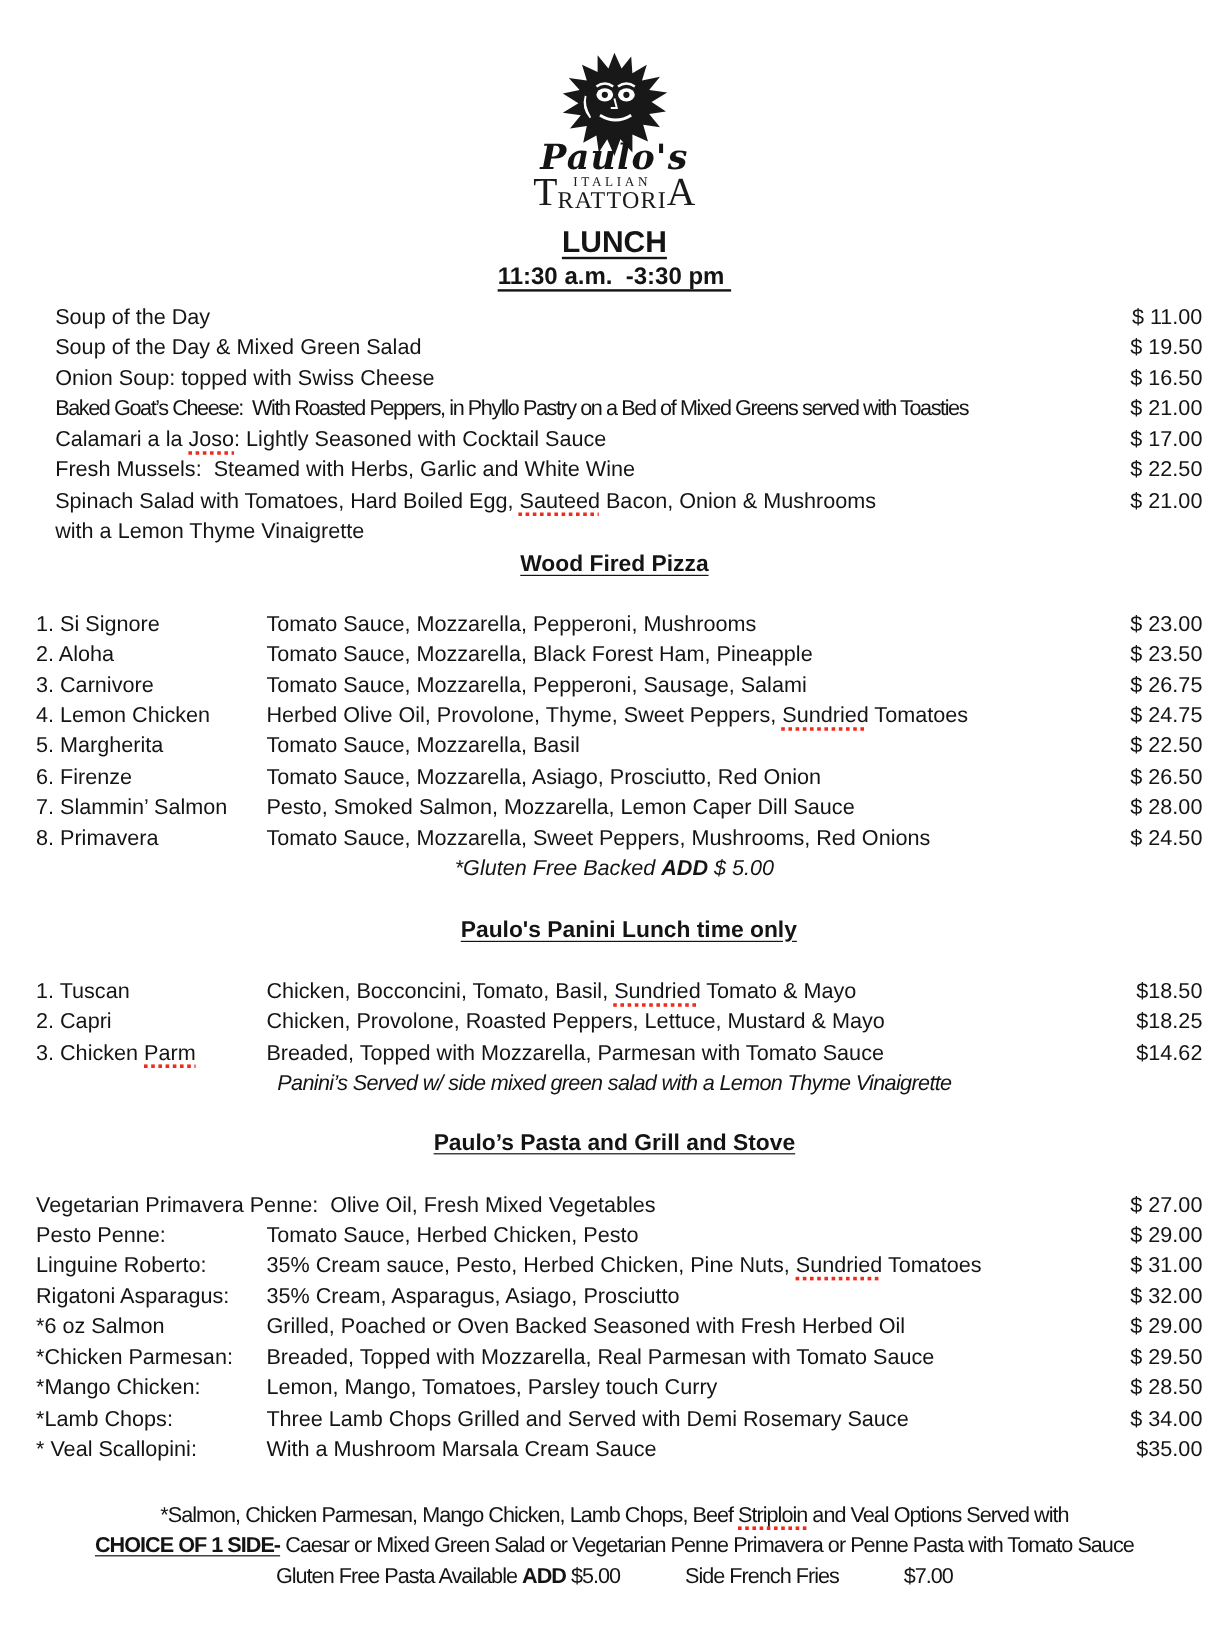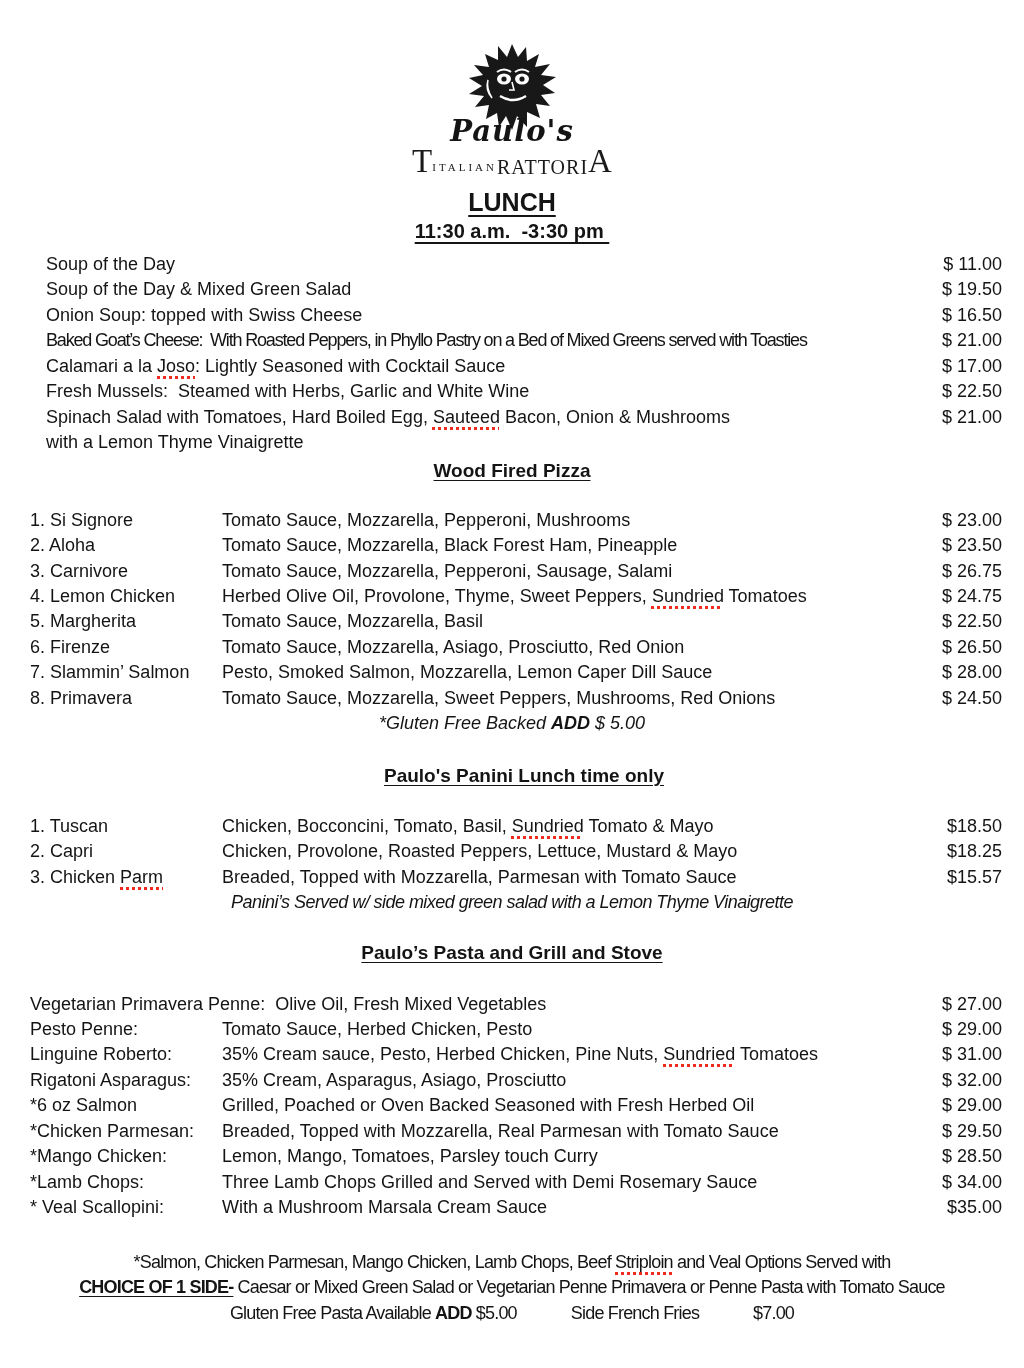--- a/index.html
+++ b/index.html
@@ -12,21 +12,21 @@
   
   .logo-wrap{padding-top:44px;display:flex;flex-direction:column;align-items:center;}
   .logo-sun{display:block;}
   .logo-script{
     font-family:"DejaVu Serif",serif;font-style:italic;font-weight:bold;
     font-size:29px;margin-top:-18px;letter-spacing:1px;
   }
   .logo-tratt{display:flex;align-items:flex-end;margin-top:-2px;
     font-family:"Liberation Serif",serif;color:#1a1a1a;}
   .logo-tratt .big{font-size:33px;line-height:30px;font-weight:500;}
-  .logo-mid{display:flex;flex-direction:row;align-items:center;}
+  .logo-mid{display:flex;flex-direction:column;align-items:center;}
   .logo-italian{font-size:11px;letter-spacing:3px;line-height:11px;}
   .logo-rattori{font-size:20px;line-height:18px;letter-spacing:1px;}
 
   
   .title{
     text-align:center;font-size:25px;font-weight:bold;margin-top:12px;
     text-decoration:underline;text-underline-offset:4px;
   }
   .hours{
     text-align:center;font-size:20px;font-weight:bold;margin-top:3px;
@@ -197,21 +197,21 @@
         <span class="price">$18.50</span>
       </div>
     <div class="row">
         <span class="itemname">2. Capri</span>
         <span class="itemdesc">Chicken, Provolone, Roasted Peppers, Lettuce, Mustard &amp; Mayo</span>
         <span class="price">$18.25</span>
       </div>
     <div class="row">
         <span class="itemname">3. Chicken <span class="sp">Parm</span></span>
         <span class="itemdesc">Breaded, Topped with Mozzarella, Parmesan with Tomato Sauce</span>
-        <span class="price">$15.57</span>
+        <span class="price">$14.62</span>
       </div>
   </div>
   <div class="note note-cond">Panini’s Served w/ side mixed green salad with a Lemon Thyme Vinaigrette</div>
 
   <div class="sect-head" id="pasta-head">Paulo’s Pasta and Grill and Stove</div>
   <div class="rows" id="pasta-rows">
     <div class="row">
         <span class="itemname">Vegetarian Primavera Penne:</span>
         <span class="itemdesc">  Olive Oil, Fresh Mixed Vegetables</span>
         <span class="price">$ 27.00</span>

